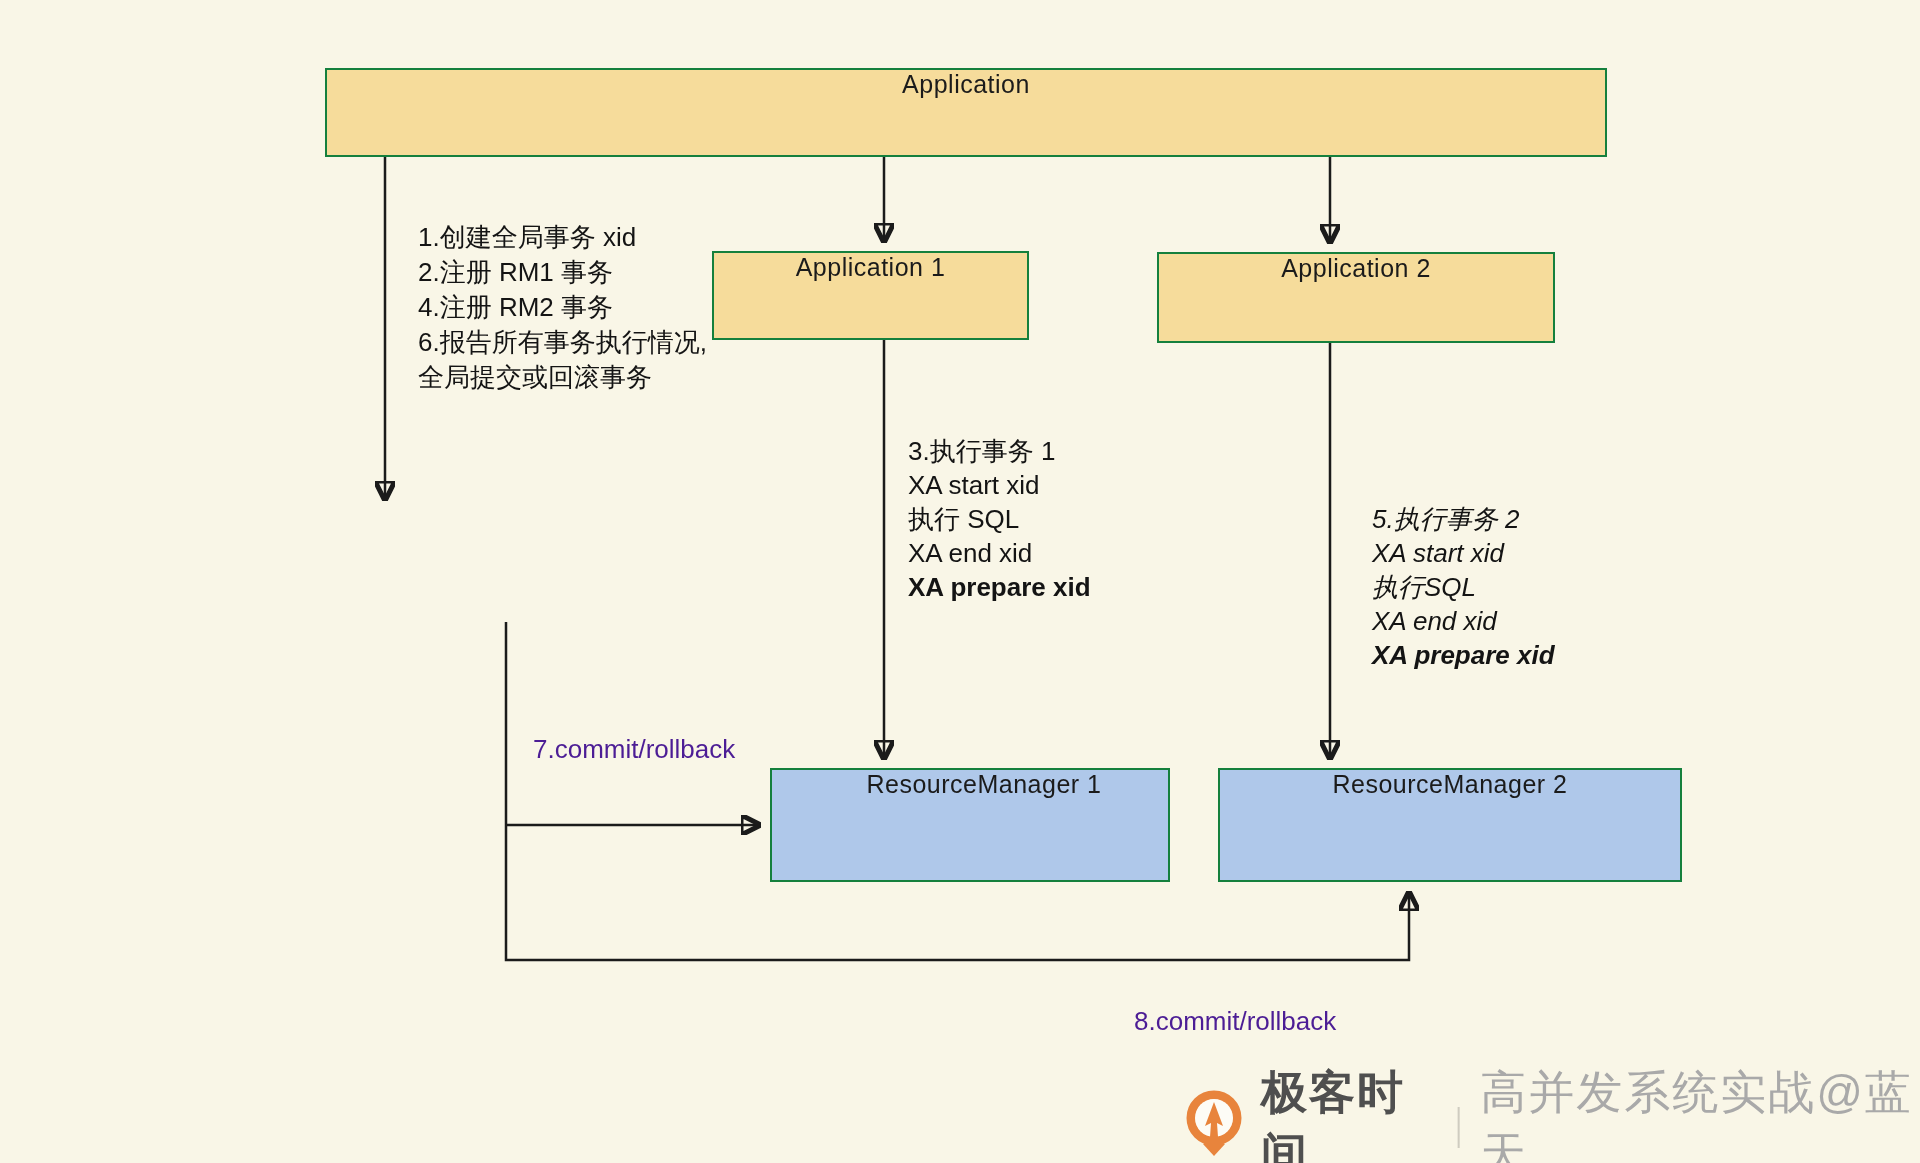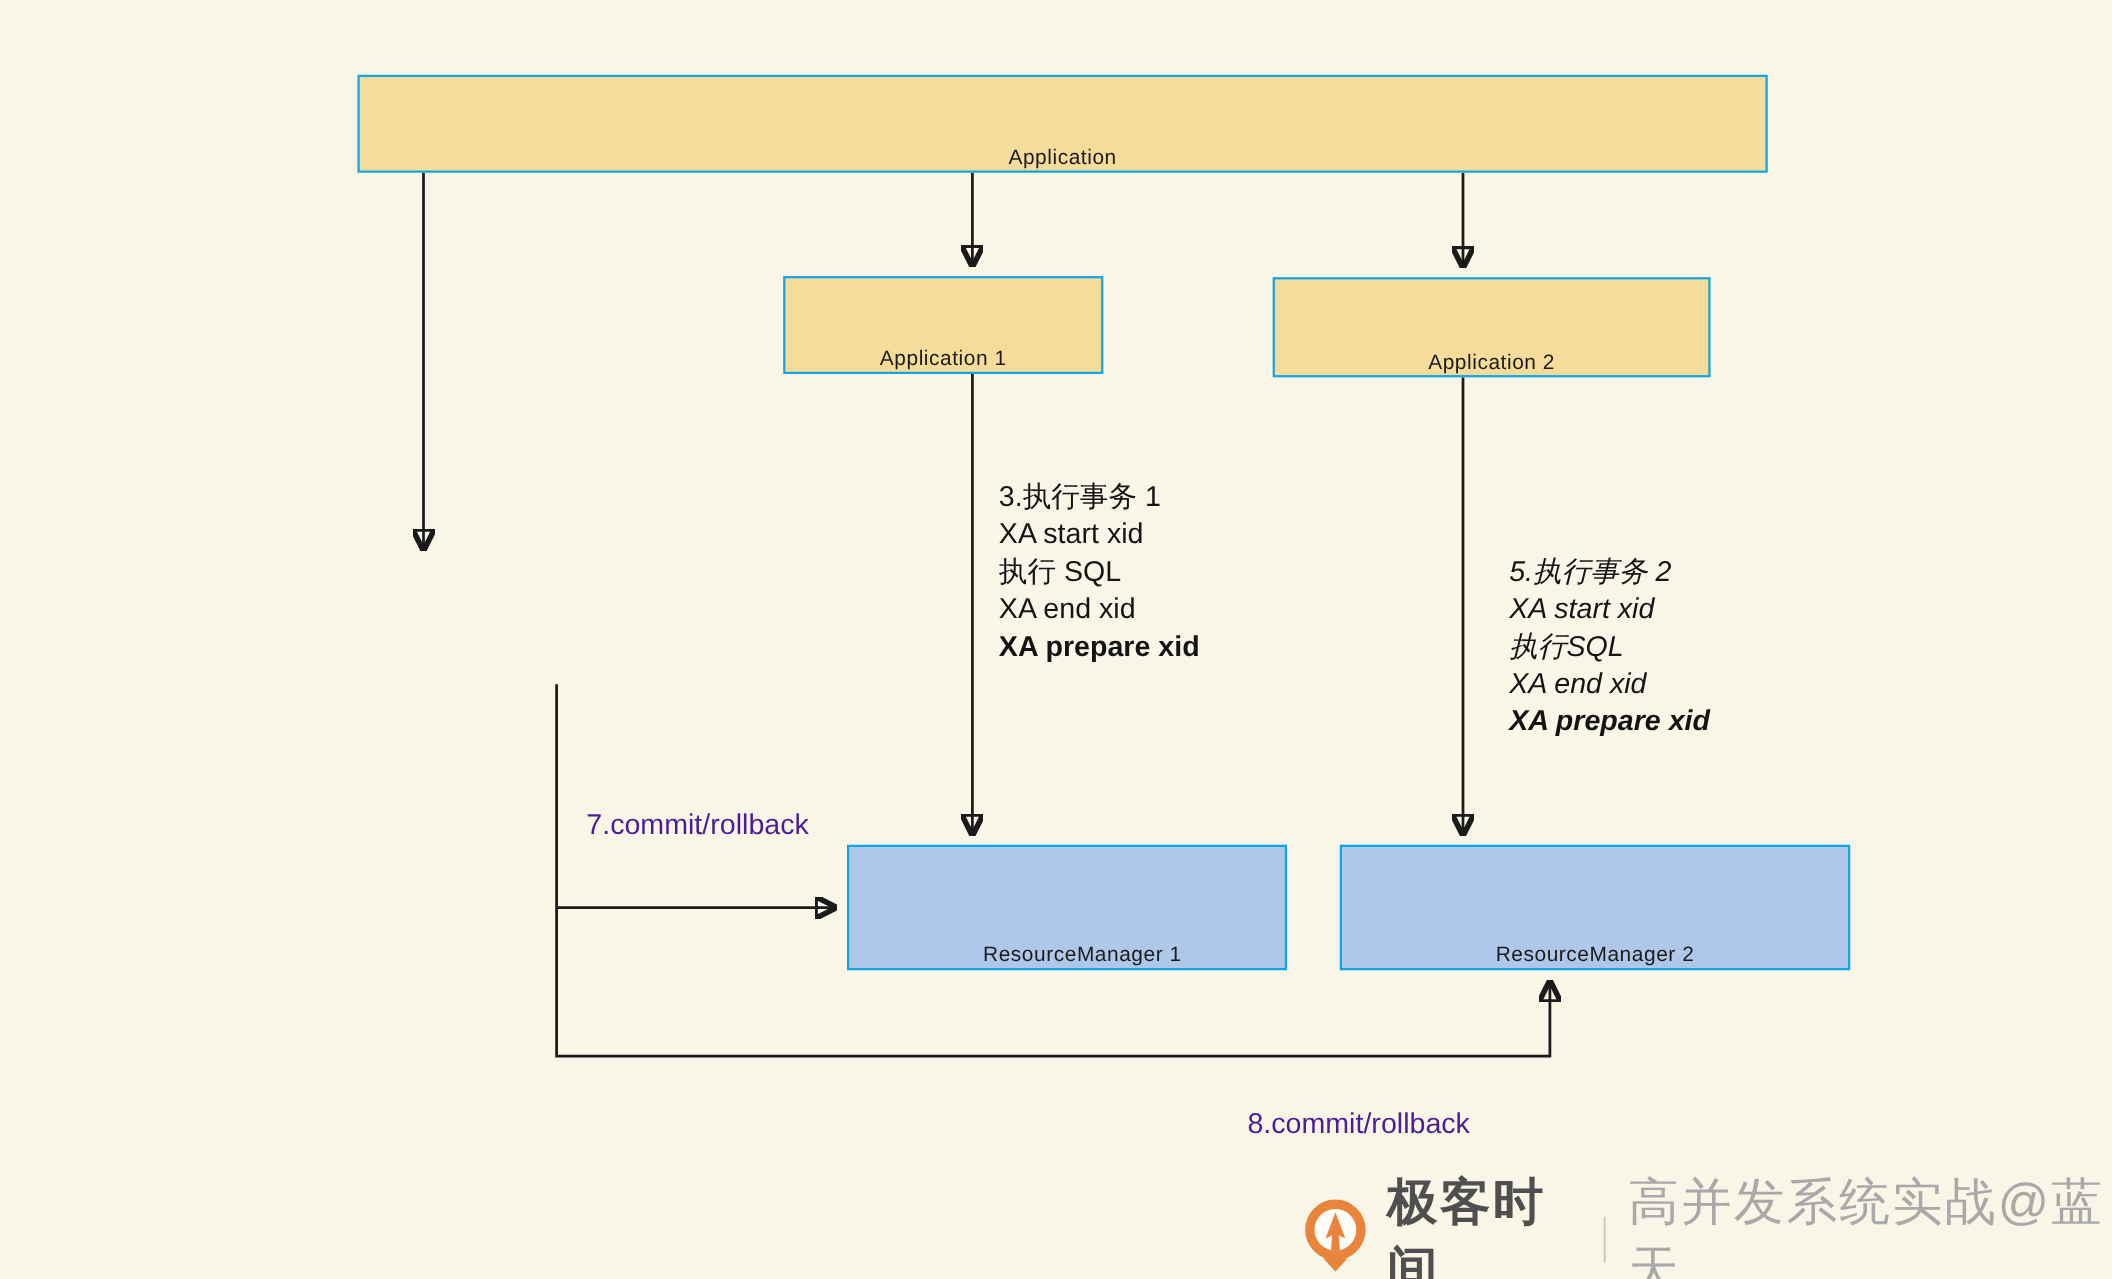--- a/index.html
+++ b/index.html
@@ -10,26 +10,26 @@
   #canvas {
     position: relative;
     width: 1920px;
     height: 1163px;
     background: #F9F6E7;
     overflow: hidden;
     color: #1B1B1B;
   }
   .node {
     position: absolute;
-    border: 2px solid #0ea5e9;
+    border: 2px solid #15803d;
     box-sizing: border-box;
     display: flex;
-    align-items: flex-end;
+    align-items: flex-start;
     justify-content: center;
-    font-size: 19px;
+    font-size: 25px;
     letter-spacing: 0.5px;
     color: #1B1B1B;
   }
   .node.yellow { background: #F6DC9B; }
   .node.blue   { background: #AFC8EA; }
 
   #connectors {
     position: absolute;
     left: 0; top: 0;
     width: 1920px; height: 1163px;
@@ -101,37 +101,44 @@
     <line x1="884" y1="340" x2="884" y2="757" marker-end="url(#arrow)"></line>
     <line x1="1330" y1="343" x2="1330" y2="757" marker-end="url(#arrow)"></line>
     <line x1="506" y1="825" x2="758" y2="825" marker-end="url(#arrow)"></line>
     <path d="M506,622 L506,960 L1409,960 L1409,894" marker-end="url(#arrow)"></path>
   </svg>
 
   <div class="node yellow" style="left:325px; top:68px; width:1282px; height:89px;">
     <span>Application</span>
   </div>
 
-  <div class="node yellow" style="left:712px; top:251px; width:291px; height:89px;">
+  <div class="node yellow" style="left:712px; top:251px; width:317px; height:89px;">
     <span>Application 1</span>
   </div>
 
   <div class="node yellow" style="left:1157px; top:252px; width:398px; height:91px;">
     <span>Application 2</span>
   </div>
 
 
   <div class="node blue" style="left:770px; top:768px; width:400px; height:114px;padding-left:28px;">
     <span>ResourceManager 1</span>
   </div>
 
   <div class="node blue" style="left:1218px; top:768px; width:464px; height:114px;">
     <span>ResourceManager 2</span>
   </div>
 
+  <div class="note" style="left:418px; top:220px;">
+    <div>1.创建全局事务 xid</div>
+    <div>2.注册 RM1 事务</div>
+    <div>4.注册 RM2 事务</div>
+    <div>6.报告所有事务执行情况,</div>
+    <div>全局提交或回滚事务</div>
+  </div>
 
   <div class="note" style="left:908px; top:434px; line-height:34px;">
     <div>3.执行事务 1</div>
     <div>XA start xid</div>
     <div>执行 SQL</div>
     <div>XA end xid</div>
     <div class="bold">XA prepare xid</div>
   </div>
 
   <div class="note" style="left:1372px; top:502px; line-height:34px;font-style:italic;">

